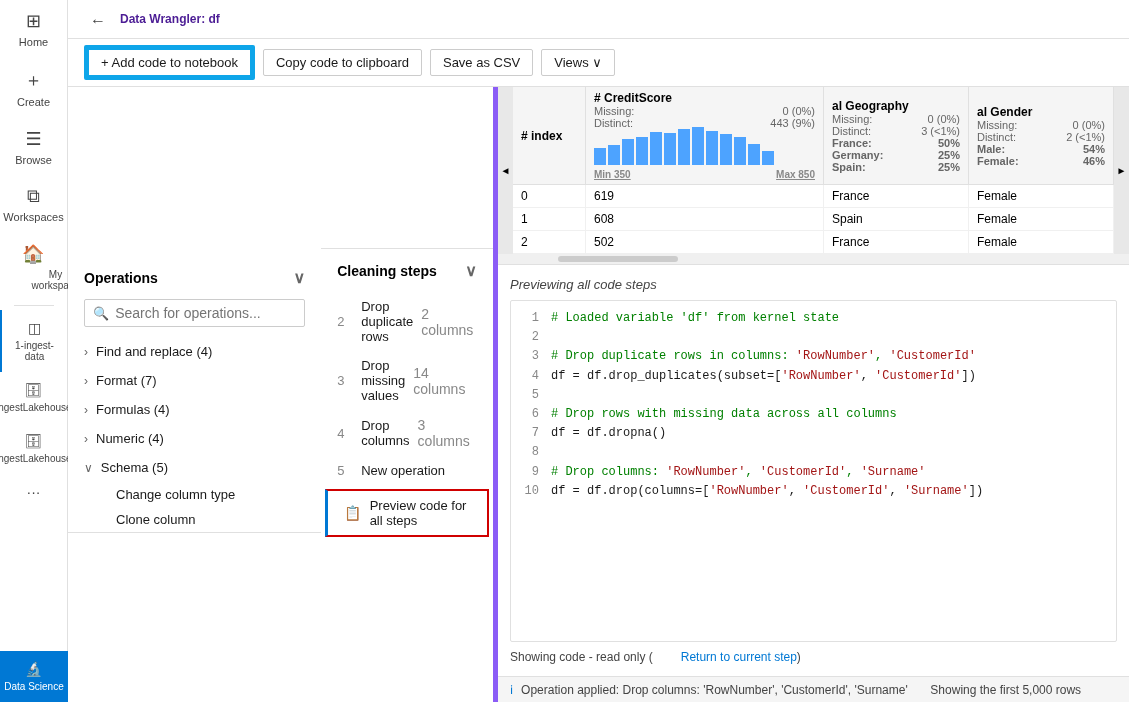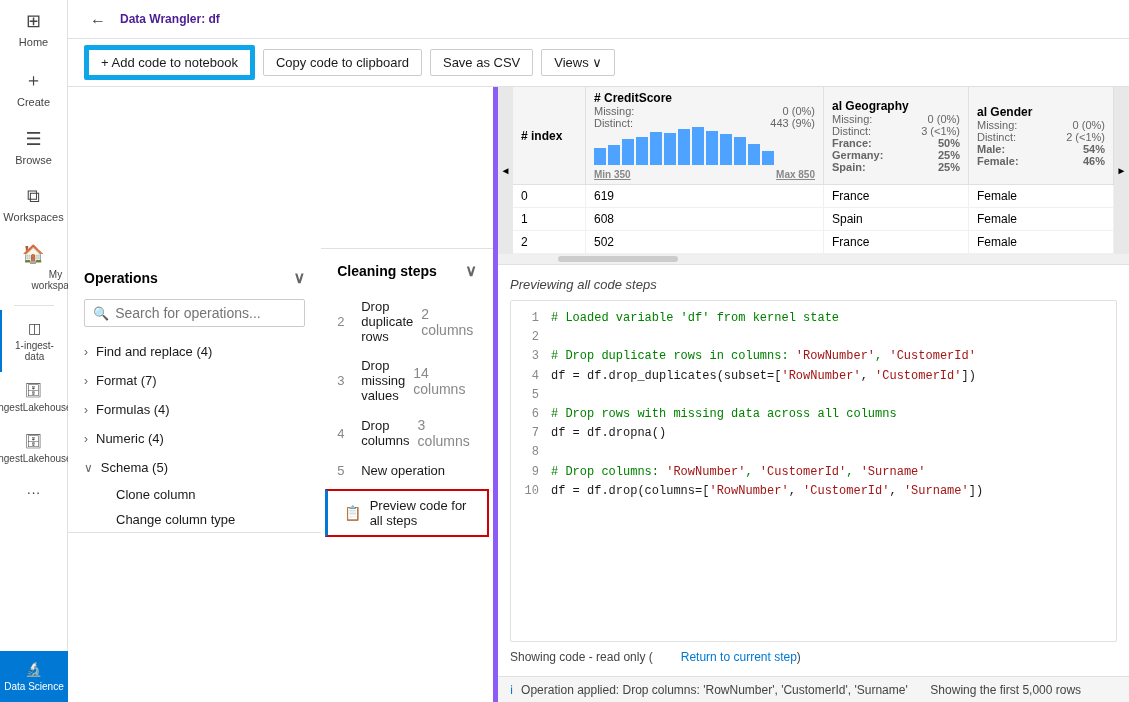--- a/index.html
+++ b/index.html
@@ -392,22 +392,22 @@
             <span>Formulas (4)</span>
           </div>
           <div class="op-group-row">
             <span class="chevron-icon">›</span>
             <span>Numeric (4)</span>
           </div>
           <div class="op-group-row">
             <span class="chevron-icon">∨</span>
             <span>Schema (5)</span>
           </div>
+          <div class="op-sub-item">Change column type</div>
           <div class="op-sub-item">Clone column</div>
-          <div class="op-sub-item">Change column type</div>
         </div>
       </div>
 
       <div class="cleaning-section">
         <div class="section-header">
           <span>Cleaning steps</span>
           <span class="chevron">∨</span>
         </div>
         <div class="cleaning-item">
           <span class="step-num">2</span>

